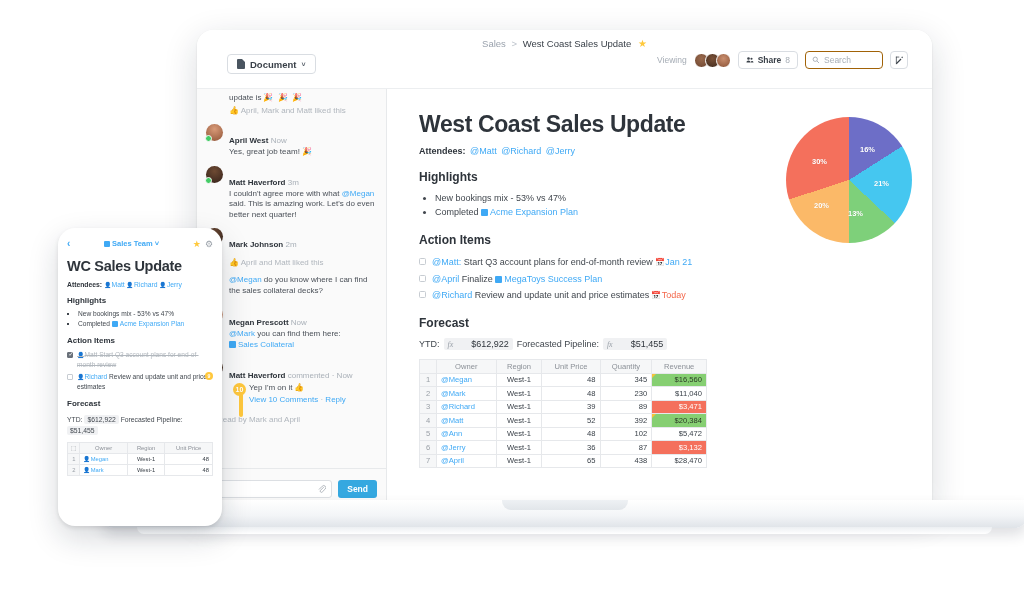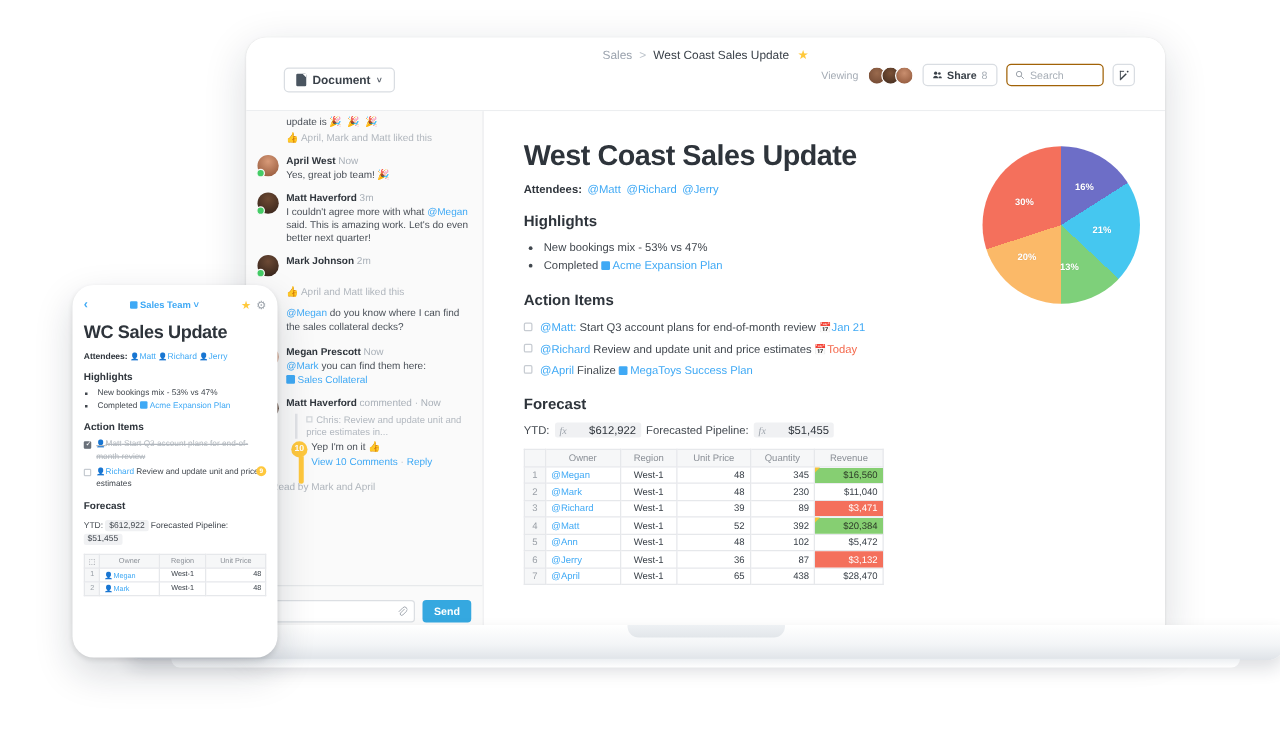--- a/index.html
+++ b/index.html
@@ -112,21 +112,21 @@
   }
   .msg-av.online:after{
     content:"";position:absolute;left:-1px;bottom:-1px;width:5px;height:5px;
     border-radius:50%;background:#44cc66;border:1.3px solid #fafafa;
   }
   .a-april{background:radial-gradient(circle at 50% 30%,#d89a78,#8f5336);}
   .a-matt {background:radial-gradient(circle at 50% 30%,#6e4a33,#33211a);}
   .a-mark {background:radial-gradient(circle at 50% 30%,#6d4a35,#2f2019);}
   .a-megan{background:radial-gradient(circle at 50% 30%,#e8b9a0,#b98268);}
   .msg-body{flex:1;min-width:0;}
-  .msg-head{font-size:8px;line-height:11px;}
+  .msg-head{font-size:8px;line-height:11px;margin-top:12px;}
   .msg-name{font-weight:700;color:#2f353c;}
   .msg-time{color:#a9b0b8;font-weight:400;}
   .msg-meta{color:#a9b0b8;font-weight:400;}
   .msg-text{font-size:8px;line-height:10.6px;color:#4a5058;margin-top:1px;}
   .mention{color:#3fa9f5;}
   .link-blue{color:#3fa9f5;}
   .liked{
     font-size:8px;color:#b0b6bd;margin:2px 0 7px 23px;line-height:11px;
   }
   .thumbs{color:#f5b323;}
@@ -402,23 +402,20 @@
             </div>
 
             <div class="msg">
               <span class="msg-av a-matt online"></span>
               <div class="msg-body">
                 <div class="msg-head">
                   <span class="msg-name">Matt Haverford</span>
                   <span class="msg-meta">commented</span>
                   <span class="msg-time">· <span>Now</span></span>
                 </div>
-                <div class="quoted">
-                  <span style="border:1px solid #d3d7db;display:inline-block;width:5px;height:5px;vertical-align:0;margin-right:3px;"></span><span>Chris: Review and update unit and price estimates in...</span>
-                </div>
                 <div class="badge-wrap">
                   <span class="badge10">10</span>
                   <span class="badge-stem"></span>
                   <div class="reply-line">Yep I'm on it 👍</div>
                   <div class="links-row">
                     <span>View 10 Comments</span>
                     <span class="dot">·</span>
                     <span>Reply</span>
                   </div>
                 </div>
@@ -467,25 +464,25 @@
           </ul>
 
           <div class="h2">Action Items</div>
           <div class="actions">
             <div class="act-row">
               <span class="chkbox"></span>
               <span class="act-text"><span class="mention">@Matt:</span><span> Start Q3 account plans for end-of-month review </span><span class="due-blue"><span class="cal-ico">📅</span><span>Jan 21</span></span></span>
             </div>
             <div class="act-row">
               <span class="chkbox"></span>
-              <span class="act-text"><span class="mention">@Richard</span><span> Review and update unit and price estimates </span><span class="due-red"><span class="cal-ico">📅</span><span>Today</span></span></span>
+              <span class="act-text"><span class="mention">@April</span><span> Finalize </span><span class="doc-icon-sq"></span><span class="link-blue">MegaToys Success Plan</span></span>
             </div>
             <div class="act-row">
               <span class="chkbox"></span>
-              <span class="act-text"><span class="mention">@April</span><span> Finalize </span><span class="doc-icon-sq"></span><span class="link-blue">MegaToys Success Plan</span></span>
+              <span class="act-text"><span class="mention">@Richard</span><span> Review and update unit and price estimates </span><span class="due-red"><span class="cal-ico">📅</span><span>Today</span></span></span>
             </div>
           </div>
 
           <div class="h2">Forecast</div>
           <div class="forecast-line">
             <span>YTD:</span>
             <span class="fx-pill">
                 <span class="fx">fx</span>
                 <span>$612,922</span>
               </span>

